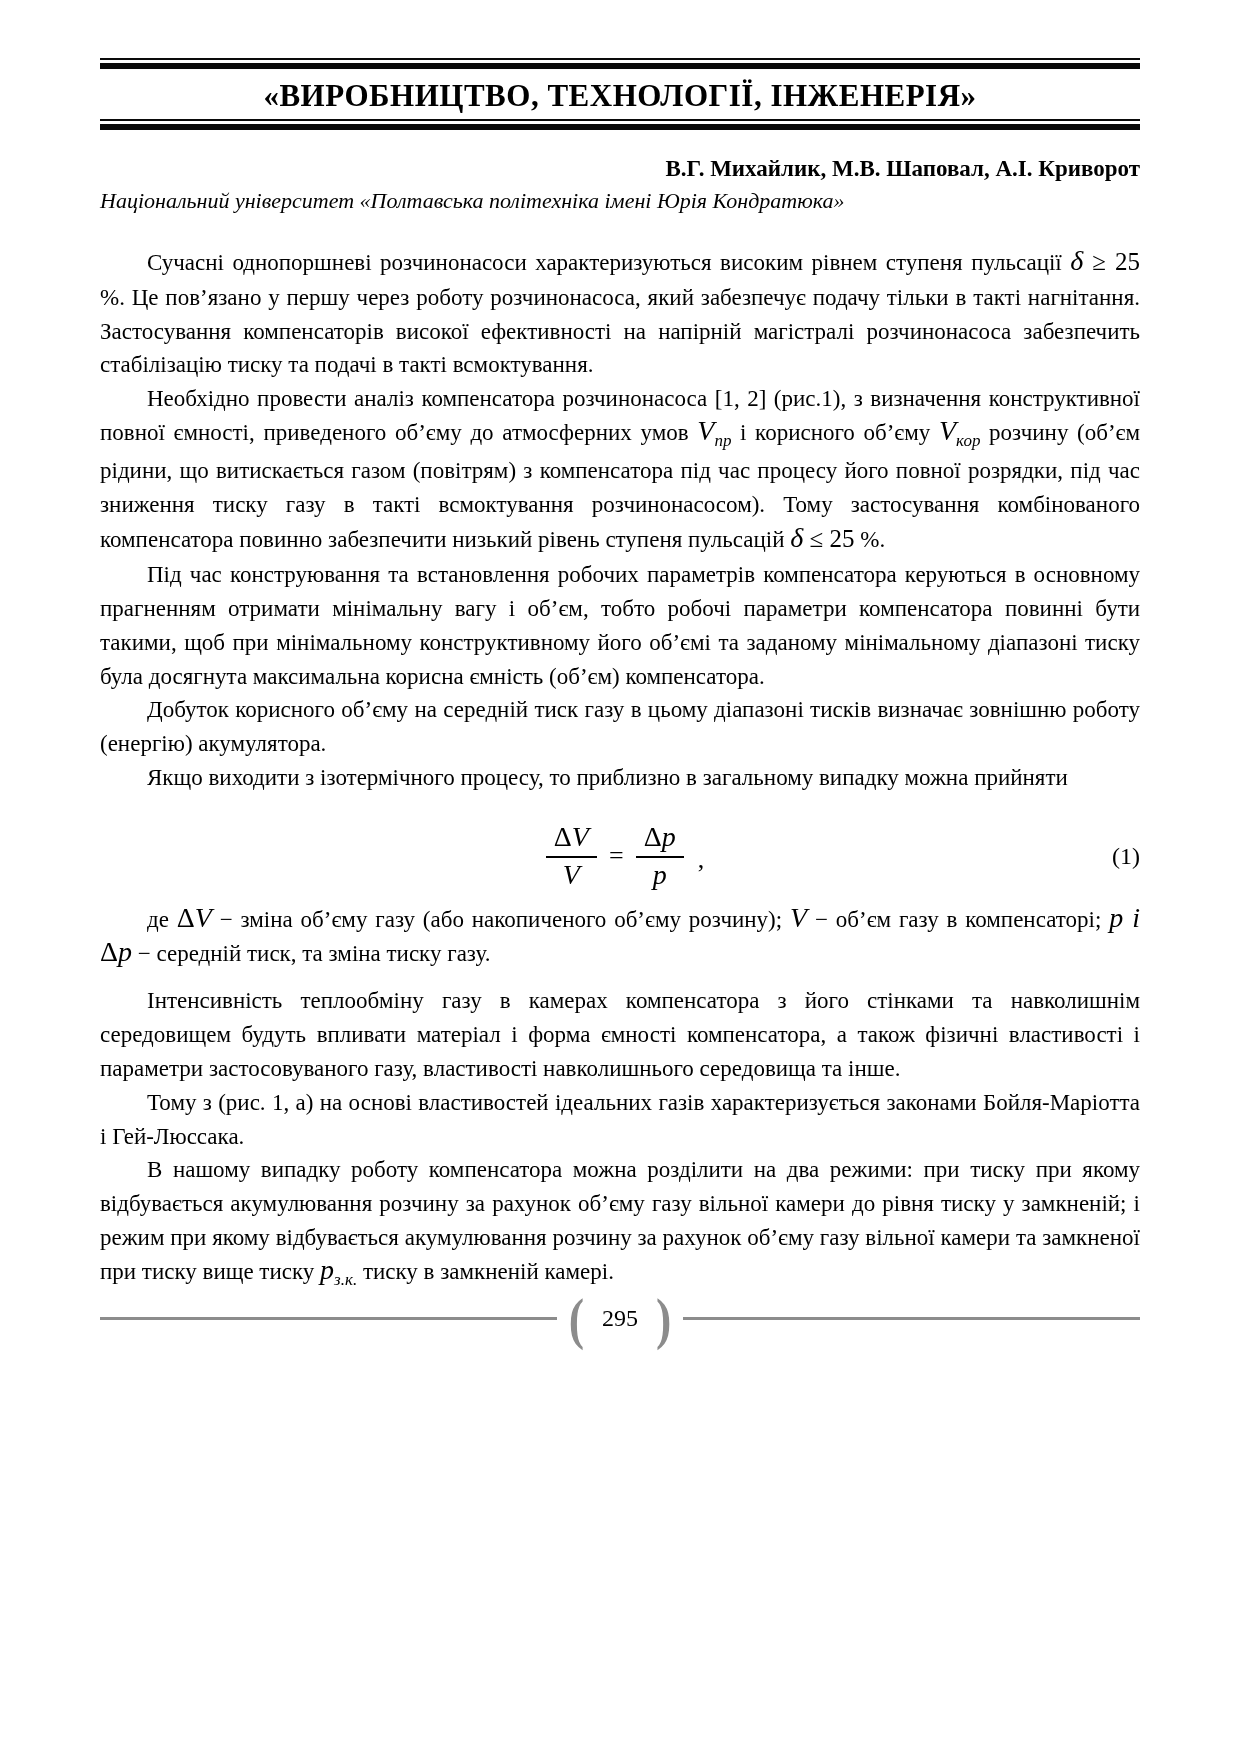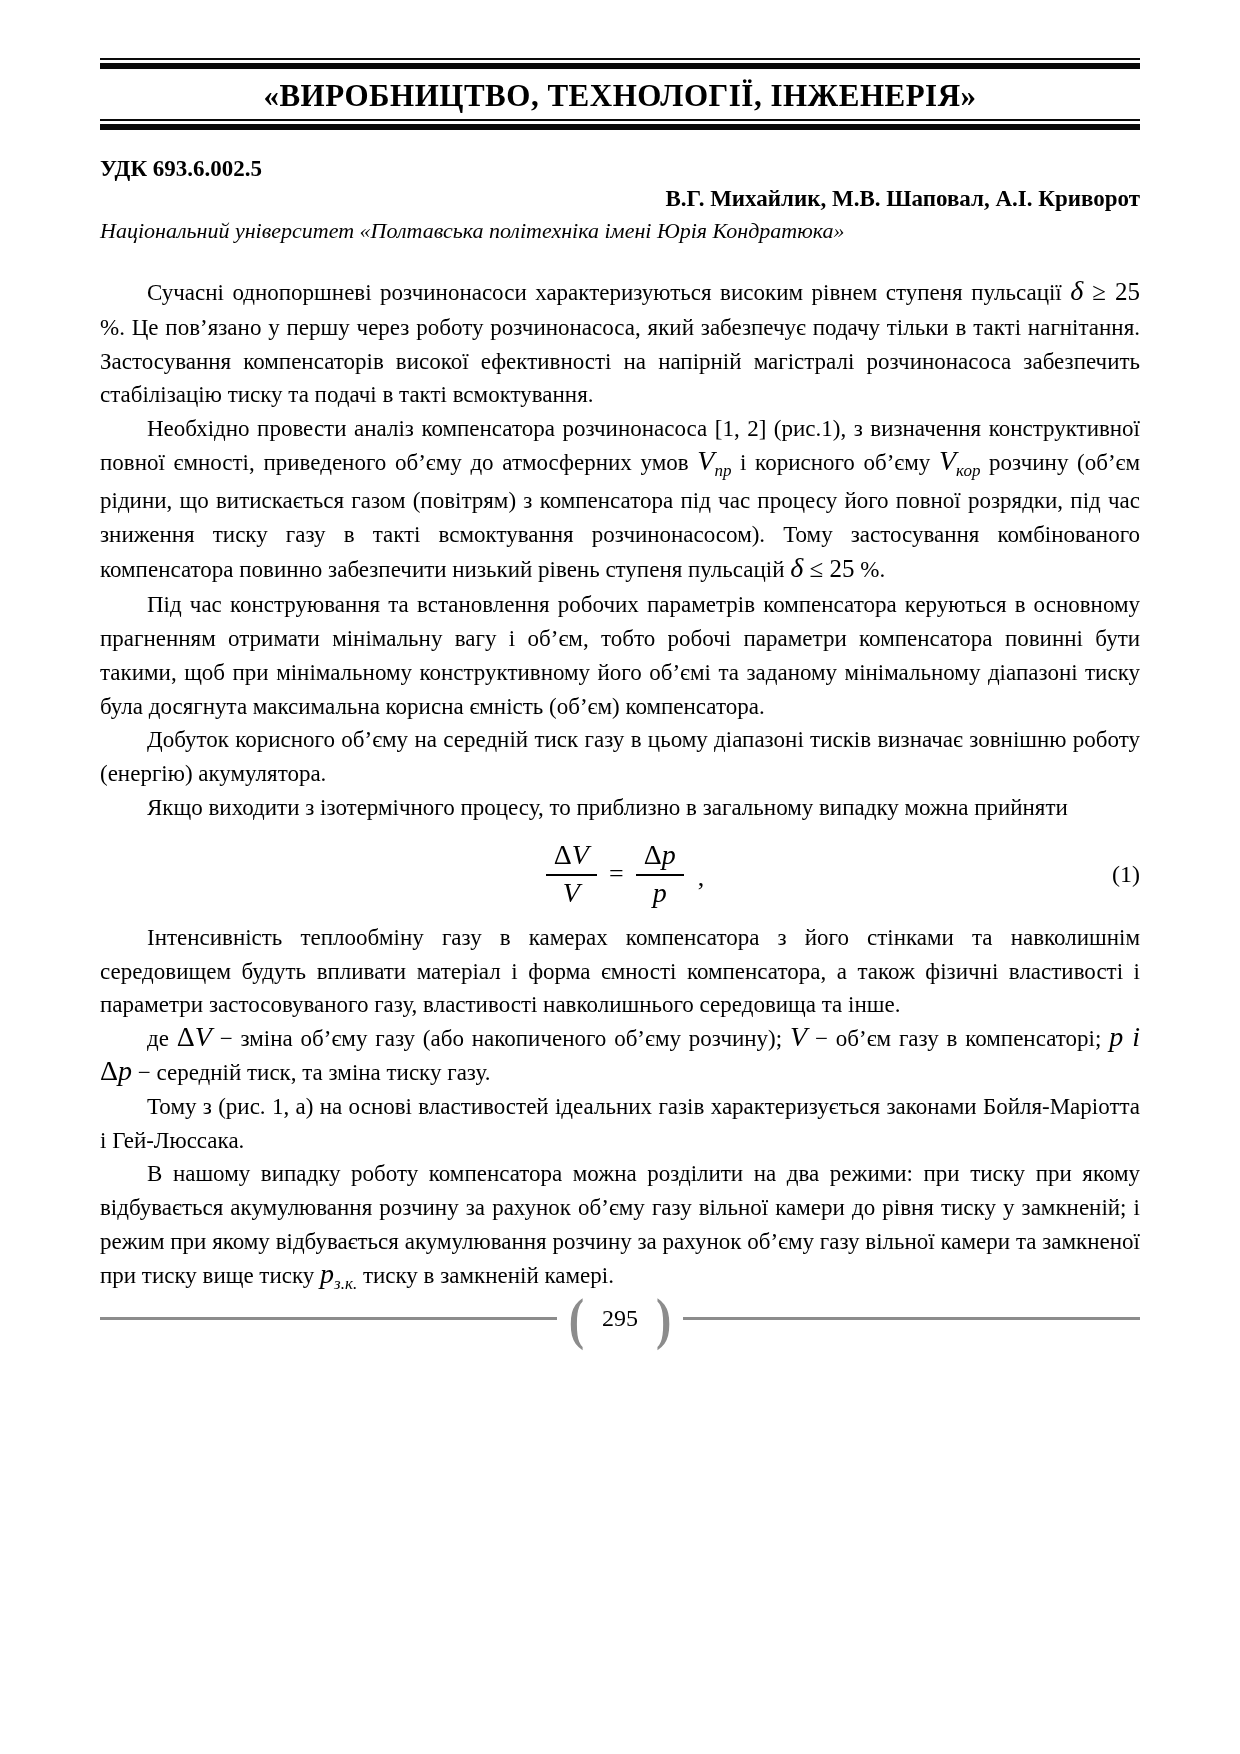--- a/index.html
+++ b/index.html
@@ -34,21 +34,21 @@
     font-size:23px; line-height:1.47; text-align:justify;
     text-indent:47px; margin:0;
   }
   .para.sp { margin-top:14px; }
   .mvar  { font-style:italic; font-size:28px; line-height:1; }
   .mup   { font-style:normal; font-size:28px; line-height:1; }
   .mnum  { font-style:normal; font-size:25px; }
   .msub  { font-style:italic; font-size:17px; vertical-align:-0.35em; }
   
   .equation-row {
-    position:relative; margin:16px 0 14px 0;
+    position:relative; margin:28px 0 14px 0;
     display:flex; justify-content:center; align-items:center;
     font-size:26px;
   }
   .frac { display:inline-flex; flex-direction:column; align-items:center; margin:0 10px; }
   .frac .num { padding:0 8px 3px 8px; border-bottom:2px solid #000; }
   .frac .den { padding:3px 8px 0 8px; }
   .eq-sign { margin:0 2px; }
   .eq-comma { align-self:flex-end; margin-left:4px; padding-bottom:14px; }
   .eq-number {
     position:absolute; right:0; top:50%; transform:translateY(-50%);
@@ -74,21 +74,20 @@
 <div class="page">
 
   <div class="banner">
     <div class="rule-thin"></div>
     <div class="rule-thick"></div>
     <div class="banner-text">«ВИРОБНИЦТВО, ТЕХНОЛОГІЇ, ІНЖЕНЕРІЯ»</div>
     <div class="rule-thin"></div>
     <div class="rule-thick"></div>
   </div>
 
-  <div class="udc">УДК 693.6.002.5</div>
   <div class="authors">В.Г. Михайлик, М.В. Шаповал, А.І. Криворот</div>
   <div class="affiliation">Національний університет «Полтавська політехніка імені Юрія Кондратюка»</div>
 
   <p class="para"><span>Сучасні однопоршневі розчинонасоси характеризуються високим рівнем ступеня пульсації </span><span class="mvar">δ</span><span class="mnum"> ≥ 25</span><span> %. Це пов’язано у першу через роботу розчинонасоса, який забезпечує подачу тільки в такті нагнітання. Застосування компенсаторів високої ефективності на напірній магістралі розчинонасоса забезпечить стабілізацію тиску та подачі в такті всмоктування.</span></p>
 
   <p class="para"><span>Необхідно провести аналіз компенсатора розчинонасоса [1, 2] (рис.1), з визначення конструктивної повної ємності, приведеного об’єму до атмосферних умов </span><span class="mvar">V</span><span class="msub">пр</span><span> і корисного об’єму </span><span class="mvar">V</span><span class="msub">кор</span><span> розчину (об’єм рідини, що витискається газом (повітрям) з компенсатора під час процесу його повної розрядки, під час зниження тиску газу в такті всмоктування розчинонасосом). Тому застосування комбінованого компенсатора повинно забезпечити низький рівень ступеня пульсацій </span><span class="mvar">δ</span><span class="mnum"> ≤ 25</span><span> %.</span></p>
 
   <p class="para">Під час конструювання та встановлення робочих параметрів компенсатора керуються в основному прагненням отримати мінімальну вагу і об’єм, тобто робочі параметри компенсатора повинні бути такими, щоб при мінімальному конструктивному його об’ємі та заданому мінімальному діапазоні тиску була досягнута максимальна корисна ємність (об’єм) компенсатора.</p>
 
   <p class="para">Добуток корисного об’єму на середній тиск газу в цьому діапазоні тисків визначає зовнішню роботу (енергію) акумулятора.</p>
@@ -102,23 +101,23 @@
     </span>
     <span class="eq-sign">=</span>
     <span class="frac">
       <span class="num"><span class="mup">Δ</span><span class="mvar">p</span></span>
       <span class="den mvar">p</span>
     </span>
     <span class="eq-comma">,</span>
     <span class="eq-number">(1)</span>
   </div>
 
+  <p class="para"><span>де </span><span class="mup">Δ</span><span class="mvar">V</span><span> − зміна об’єму газу (або накопиченого об’єму розчину); </span><span class="mvar">V</span><span> − об’єм газу в компенсаторі; </span><span class="mvar">p</span><span class="mvar"> і </span><span class="mup">Δ</span><span class="mvar">p</span><span> − середній тиск, та зміна тиску газу.</span></p>
+
   <p class="para sp">Інтенсивність теплообміну газу в камерах компенсатора з його стінками та навколишнім середовищем будуть впливати матеріал і форма ємності компенсатора, а також фізичні властивості і параметри застосовуваного газу, властивості навколишнього середовища та інше.</p>
-
-  <p class="para"><span>де </span><span class="mup">Δ</span><span class="mvar">V</span><span> − зміна об’єму газу (або накопиченого об’єму розчину); </span><span class="mvar">V</span><span> − об’єм газу в компенсаторі; </span><span class="mvar">p</span><span class="mvar"> і </span><span class="mup">Δ</span><span class="mvar">p</span><span> − середній тиск, та зміна тиску газу.</span></p>
 
   <p class="para">Тому з (рис. 1, а) на основі властивостей ідеальних газів характеризується законами Бойля-Маріотта і Гей-Люссака.</p>
 
   <p class="para"><span>В нашому випадку роботу компенсатора можна розділити на два режими: при тиску при якому відбувається акумулювання розчину за рахунок об’єму газу вільної камери до рівня тиску у замкненій; і режим при якому відбувається акумулювання розчину за рахунок об’єму газу вільної камери та замкненої при тиску вище тиску </span><span class="mvar">p</span><span class="msub">з.к.</span><span> тиску в замкненій камері.</span></p>
 
   <div class="footer">
     <div class="footer-rule"></div>
     <span class="footer-bracket left">(</span>
     <span class="footer-num">295</span>
     <span class="footer-bracket right">)</span>

